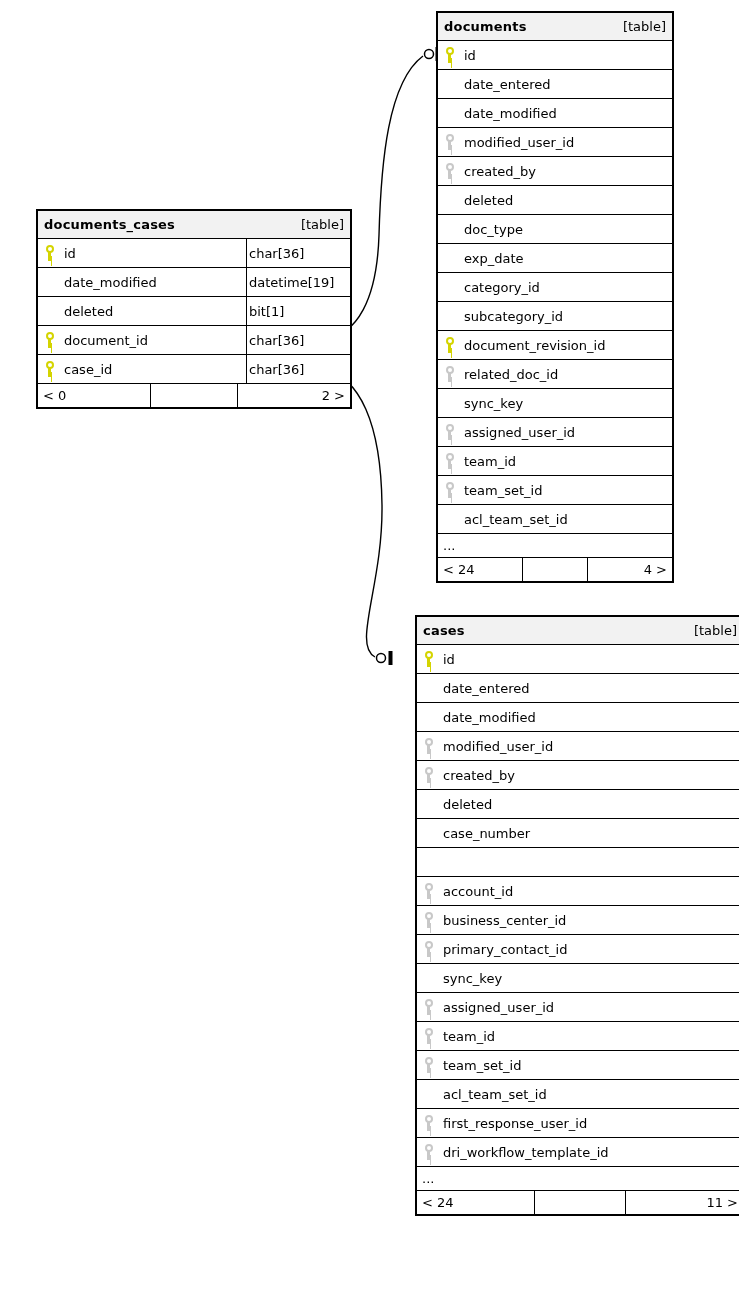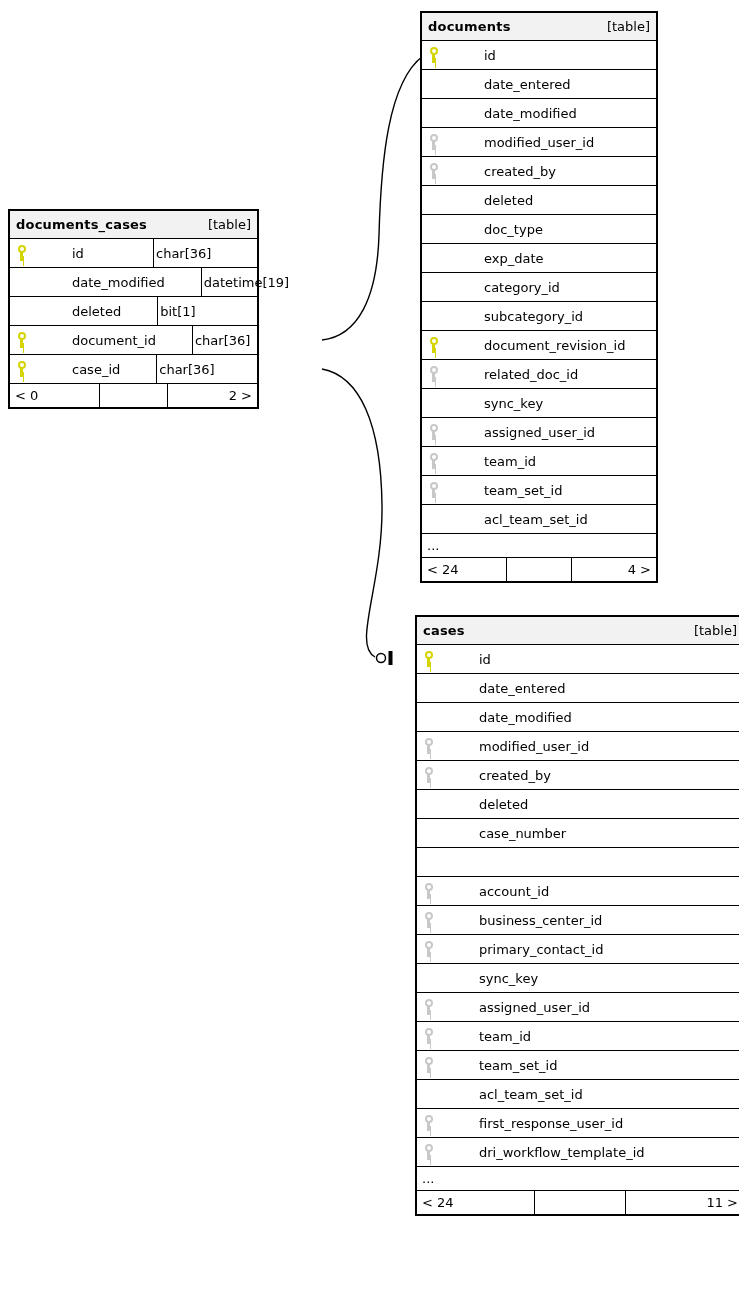--- a/index.html
+++ b/index.html
@@ -13,21 +13,21 @@
   }
   .tbl-head {
     height:28px; background:#f2f2f2; border-bottom:1px solid #000;
     display:flex; align-items:center; justify-content:space-between;
     padding:0 6px; font-size:13px; box-sizing:border-box;
   }
   .tbl-title { font-weight:bold; letter-spacing:0.2px; }
   .tbl-badge { font-weight:normal; }
   .row {
     height:29px; border-bottom:1px solid #000;
-    display:flex; align-items:center; font-size:13px; box-sizing:border-box;gap:36px;
+    display:flex; align-items:center; font-size:13px; box-sizing:border-box;
   }
   .kcell { width:9px; min-width:9px; margin:0 10px 0 7px; height:16px; }
   .keyglyph { position:relative; display:block; width:9px; height:16px; visibility:hidden; }
   .keyglyph::before {
     content:""; position:absolute; top:0; left:1px; width:4px; height:4px;
     border:2px solid currentColor; border-radius:50%;
   }
   .keyglyph::after {
     content:""; position:absolute; top:7px; left:3px; width:3px; height:9px;
     background:currentColor;
@@ -63,21 +63,21 @@
       <circle cx="429" cy="54" r="4.5" fill="#fff" stroke="#000" stroke-width="1.5"></circle>
       <rect x="435.5" y="47" width="4" height="14" fill="#000"></rect>
     </g>
     <g>
       <path d="M322 369 C360 376 381 424 382 505 C383 585 352 645 375 657" fill="none" stroke="#000" stroke-width="1.4"></path>
       <circle cx="381" cy="658" r="4.5" fill="#fff" stroke="#000" stroke-width="1.5"></circle>
       <rect x="388.5" y="651" width="4" height="14" fill="#000"></rect>
     </g>
   </svg>
 
-  <div class="tbl" style="left:420px; top:11px; width:238px;">
+  <div class="tbl" style="left:436px; top:11px; width:238px;">
     <div class="tbl-head">
       <span class="tbl-title">documents</span>
       <span class="tbl-badge">[table]</span>
     </div>
     <div class="row" data-key="primary">
       <span class="kcell">
           <span class="keyglyph"></span>
         </span>
       <span class="cname">id</span>
     </div>
@@ -178,21 +178,21 @@
       <span class="cname">acl_team_set_id</span>
     </div>
     <div class="row-ellipsis">...</div>
     <div class="tbl-foot">
       <span class="fl">&lt; 24</span>
       <span class="fm"></span>
       <span class="fr">4 &gt;</span>
     </div>
   </div>
 
-  <div class="tbl" style="left:8px; top:209px; width:251px;">
+  <div class="tbl" style="left:36px; top:209px; width:316px;">
     <div class="tbl-head">
       <span class="tbl-title">documents_cases</span>
       <span class="tbl-badge">[table]</span>
     </div>
     <div class="row" data-key="primary">
       <span class="kcell">
           <span class="keyglyph"></span>
         </span>
       <span class="cname">id</span>
       <span class="ctype">char[36]</span>

